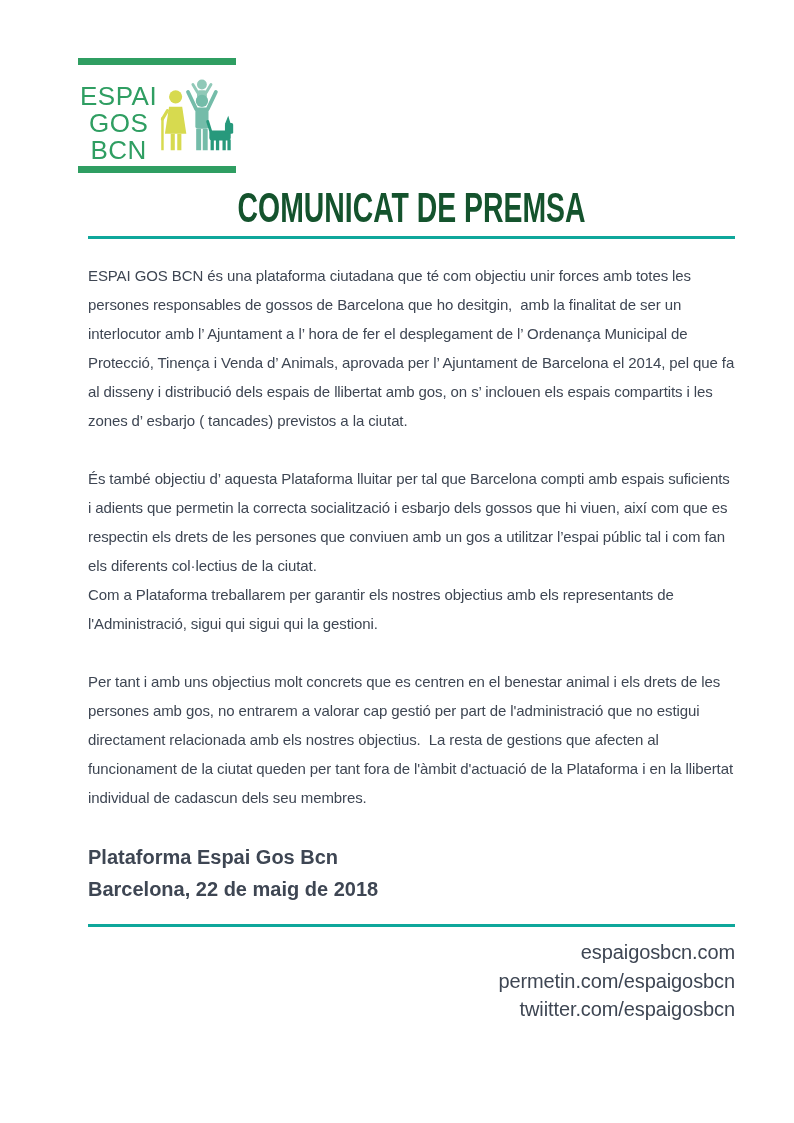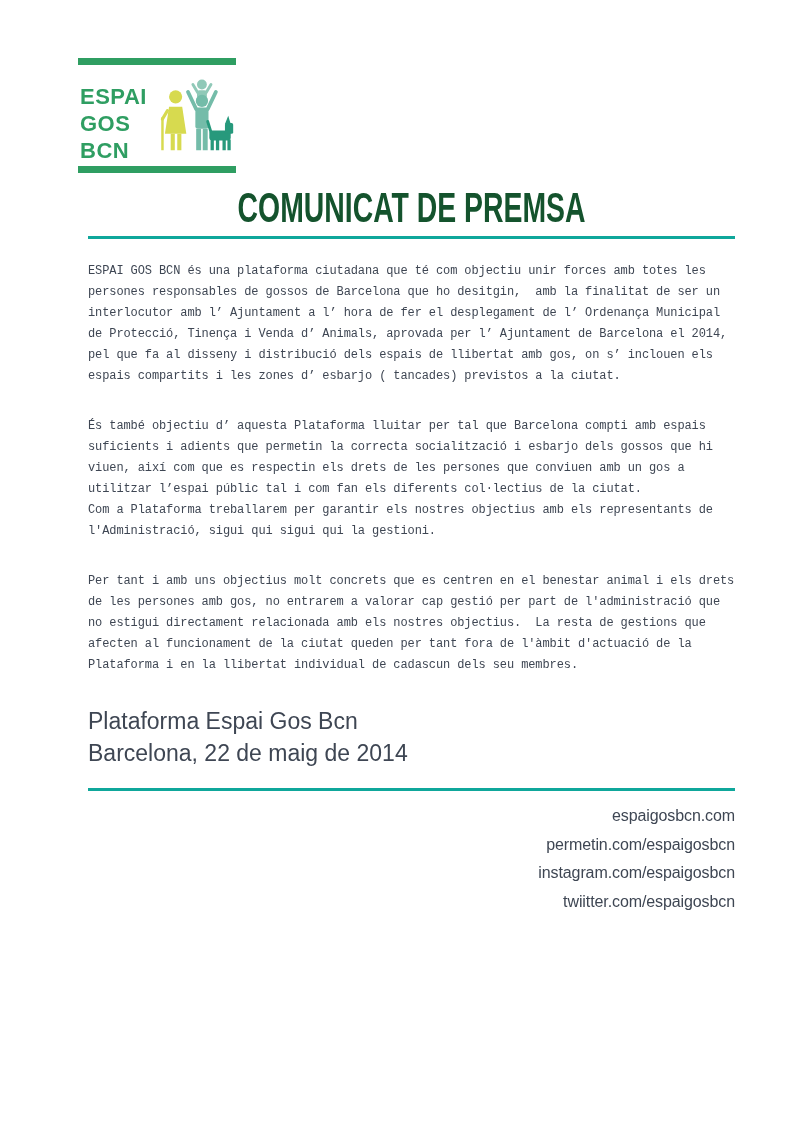--- a/index.html
+++ b/index.html
@@ -27,25 +27,26 @@
     background: var(--logo-green, #2f9e62);
   }
   .logo-row {
     display: flex;
     align-items: flex-end;
     justify-content: space-between;
     padding: 9px 2px 2px 2px;
   }
   .logo-text {
     white-space: pre-line;
-    font-size: 22px;
+    font-size: 26px;
     line-height: 27px;
-    font-weight: bold;
+    font-weight: normal;
     letter-spacing: 0.5px;
     color: var(--logo-green, #2f9e62);
+    text-align: center;
   }
   .logo-figures { display: block; }
   .fig-woman { fill: var(--figure-yellow, #d7da4f); }
   .fig-woman-stroke { stroke: var(--figure-yellow, #d7da4f); }
   .fig-adult { fill: var(--figure-teal, #74bca9); }
   .fig-adult-stroke { stroke: var(--figure-teal, #74bca9); }
   .fig-child { fill: var(--figure-teal-light, #90c9b8); }
   .fig-child-stroke { stroke: var(--figure-teal-light, #90c9b8); }
   .fig-dog { fill: var(--figure-dog-green, #27997c); }
   .fig-dog-stroke { stroke: var(--figure-dog-green, #27997c); }
@@ -70,46 +71,45 @@
 
   .divider {
     height: 3px;
     background: var(--teal-divider, #0fa79b);
   }
   .divider.title-divider { margin-top: 9px; }
 
   
   .body-text { margin-top: 22px; }
   .body-text p {
-    font-size: 12px;
-    line-height: 21px;
+    font-size: 15px;
+    line-height: 29px;
     letter-spacing: -0.1px;
     white-space: pre-wrap;
     margin-bottom: 29px;
     color: var(--body-text, #3e4653);
-    font-family: Liberation Mono, monospace;
   }
 
   .signature {
     margin-top: 4px;
-    font-weight: normal;
-    font-size: 23px;
+    font-weight: bold;
+    font-size: 20px;
     line-height: 32px;
     color: var(--body-text, #3e4653);
   }
 
   
   .footer-divider { margin-top: 19px; }
   .footer-links {
     margin-top: 11px;
     text-align: right;
   }
   .footer-links a {
     display: block;
-    font-size: 16px;
+    font-size: 20px;
     line-height: 28.5px;
     letter-spacing: -0.1px;
     color: var(--body-text, #3e4653);
     text-decoration: none;
     cursor: pointer;
   }
 </style>
 </head>
 <body>
 
@@ -163,27 +163,26 @@
   </header>
 
   <main class="body-text">
     <p>ESPAI GOS BCN és una plataforma ciutadana que té com objectiu unir forces amb totes les persones responsables de gossos de Barcelona que ho desitgin,  amb la finalitat de ser un interlocutor amb l’ Ajuntament a l’ hora de fer el desplegament de l’ Ordenança Municipal de Protecció, Tinença i Venda d’ Animals, aprovada per l’ Ajuntament de Barcelona el 2014, pel que fa al disseny i distribució dels espais de llibertat amb gos, on s’ inclouen els espais compartits i les zones d’ esbarjo ( tancades) previstos a la ciutat.</p>
     <p>És també objectiu d’ aquesta Plataforma lluitar per tal que Barcelona compti amb espais suficients i adients que permetin la correcta socialització i esbarjo dels gossos que hi viuen, així com que es respectin els drets de les persones que conviuen amb un gos a utilitzar l’espai públic tal i com fan els diferents col·lectius de la ciutat.
 Com a Plataforma treballarem per garantir els nostres objectius amb els representants de l'Administració, sigui qui sigui qui la gestioni.</p>
     <p>Per tant i amb uns objectius molt concrets que es centren en el benestar animal i els drets de les persones amb gos, no entrarem a valorar cap gestió per part de l'administració que no estigui directament relacionada amb els nostres objectius.  La resta de gestions que afecten al funcionament de la ciutat queden per tant fora de l'àmbit d'actuació de la Plataforma i en la llibertat individual de cadascun dels seu membres.</p>
 
     <div class="signature">
       <div>Plataforma Espai Gos Bcn</div>
-      <div>Barcelona, 22 de maig de 2014</div>
+      <div>Barcelona, 22 de maig de 2018</div>
     </div>
   </main>
 
   <footer>
     <div class="divider footer-divider"></div>
     <div class="footer-links">
       <a>espaigosbcn.com</a>
       <a>permetin.com/espaigosbcn</a>
-      <a>instagram.com/espaigosbcn</a>
       <a>twiitter.com/espaigosbcn</a>
     </div>
   </footer>
 
 </div>
 
 </body></html>

